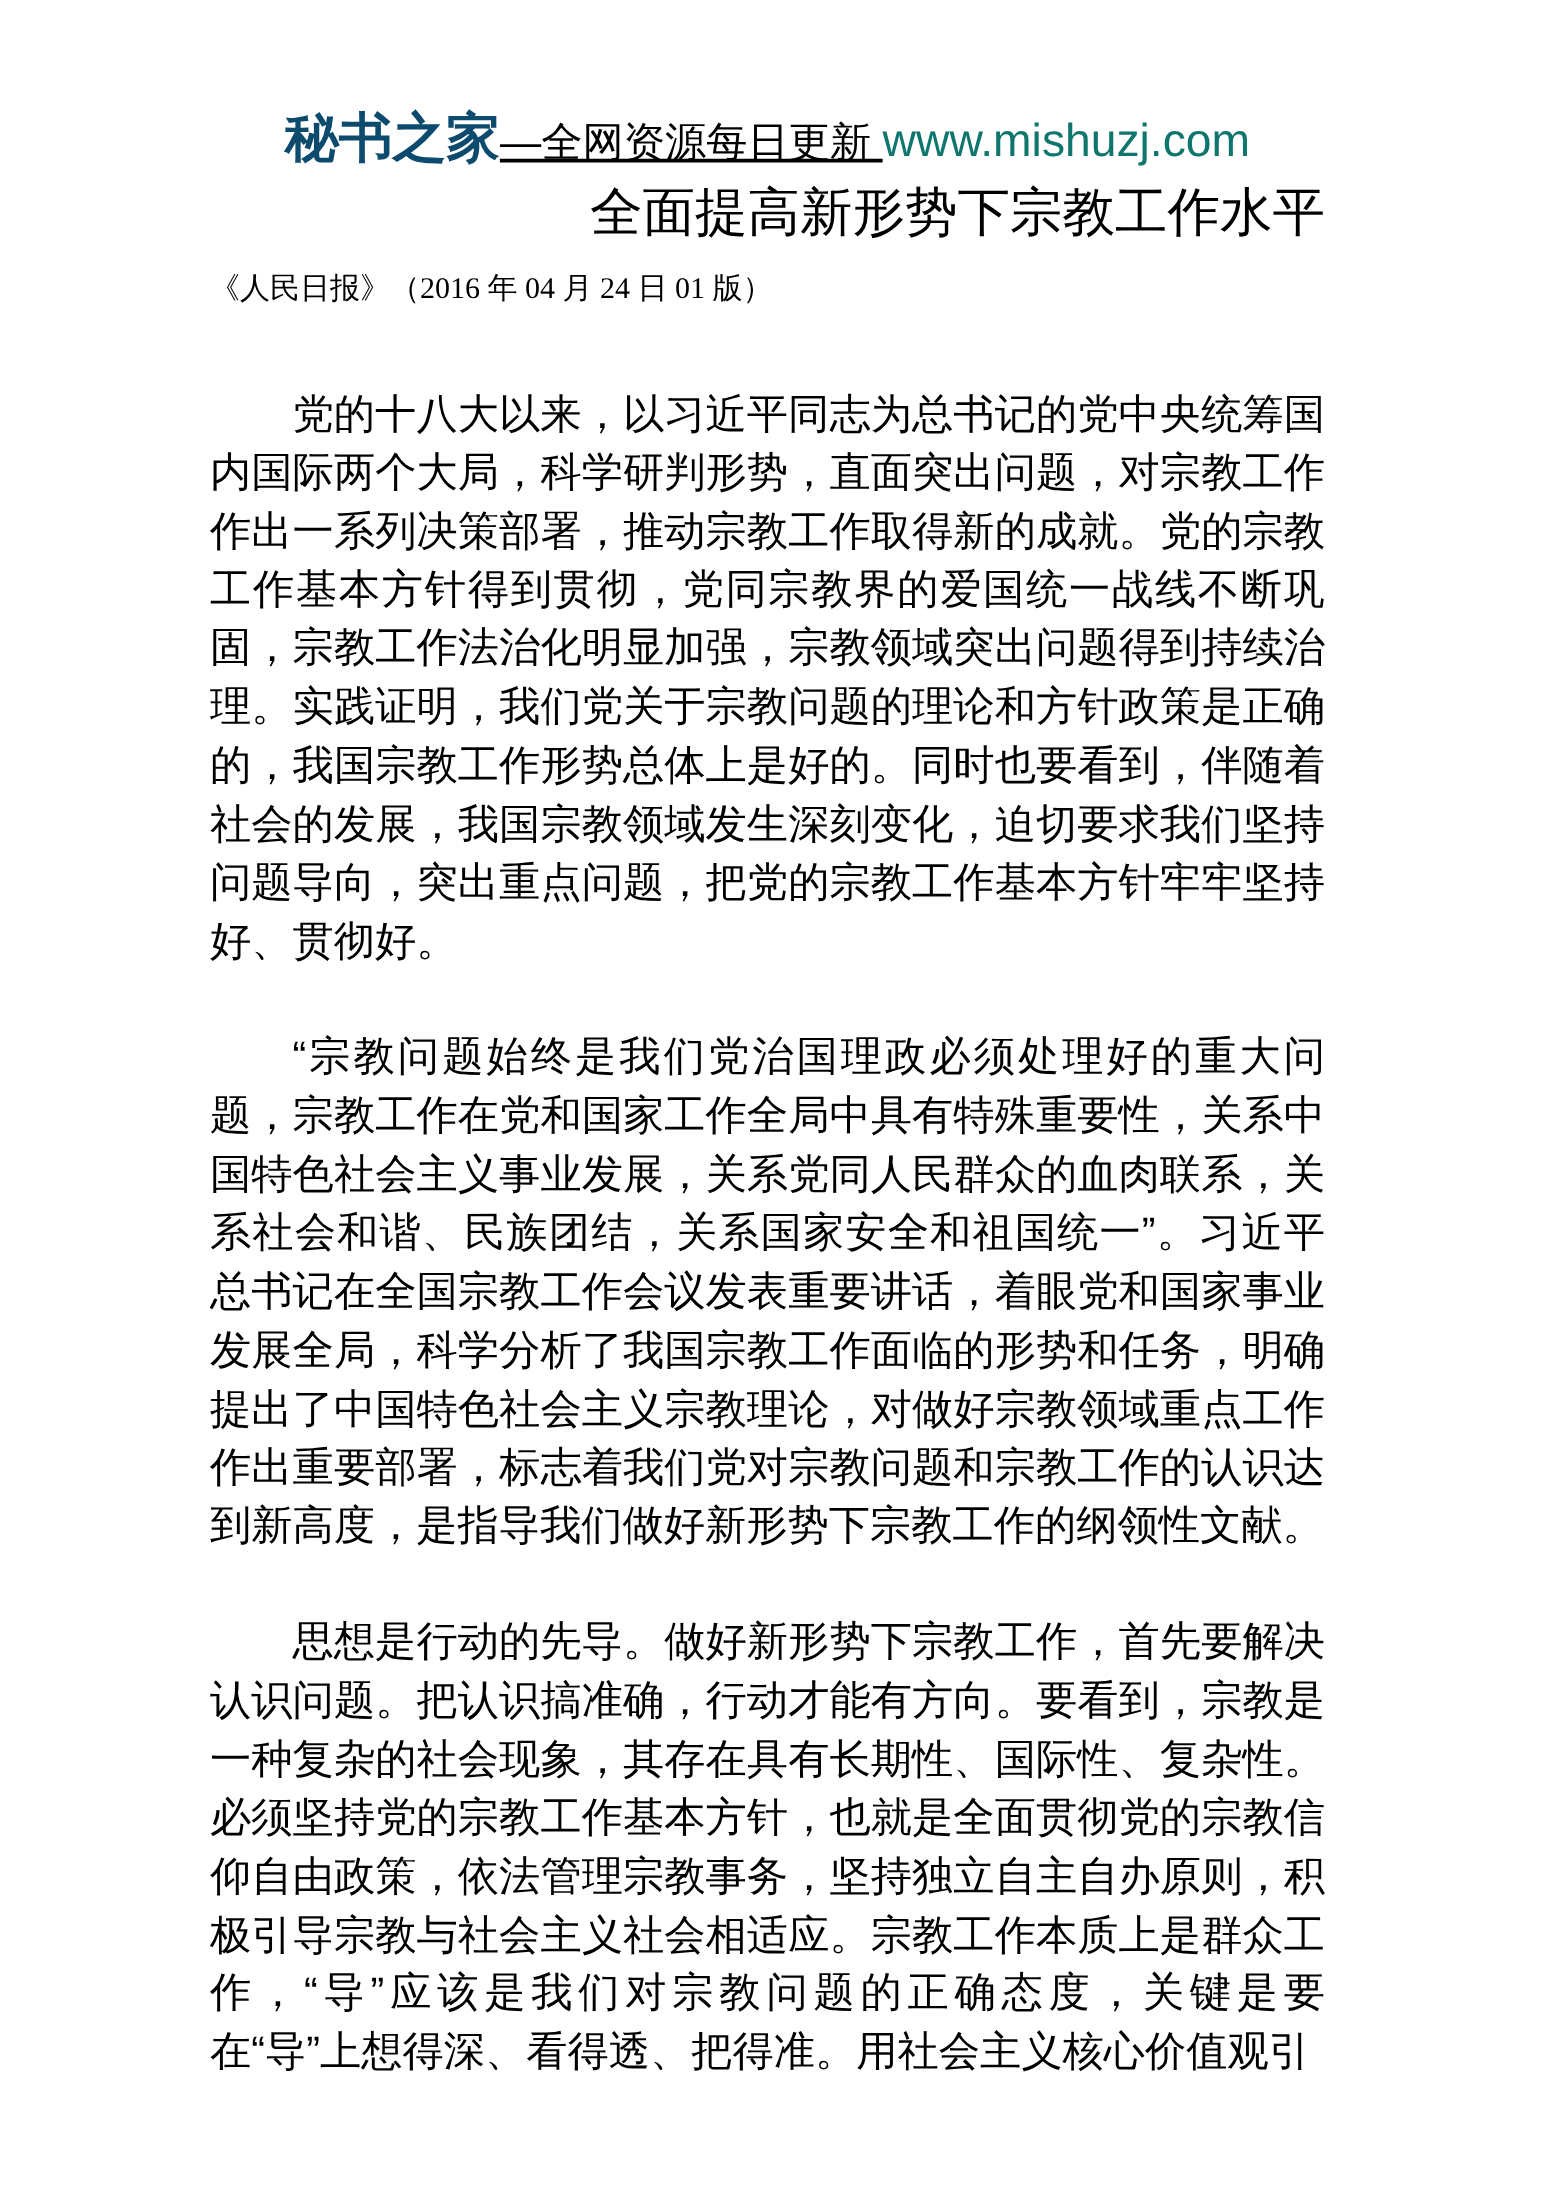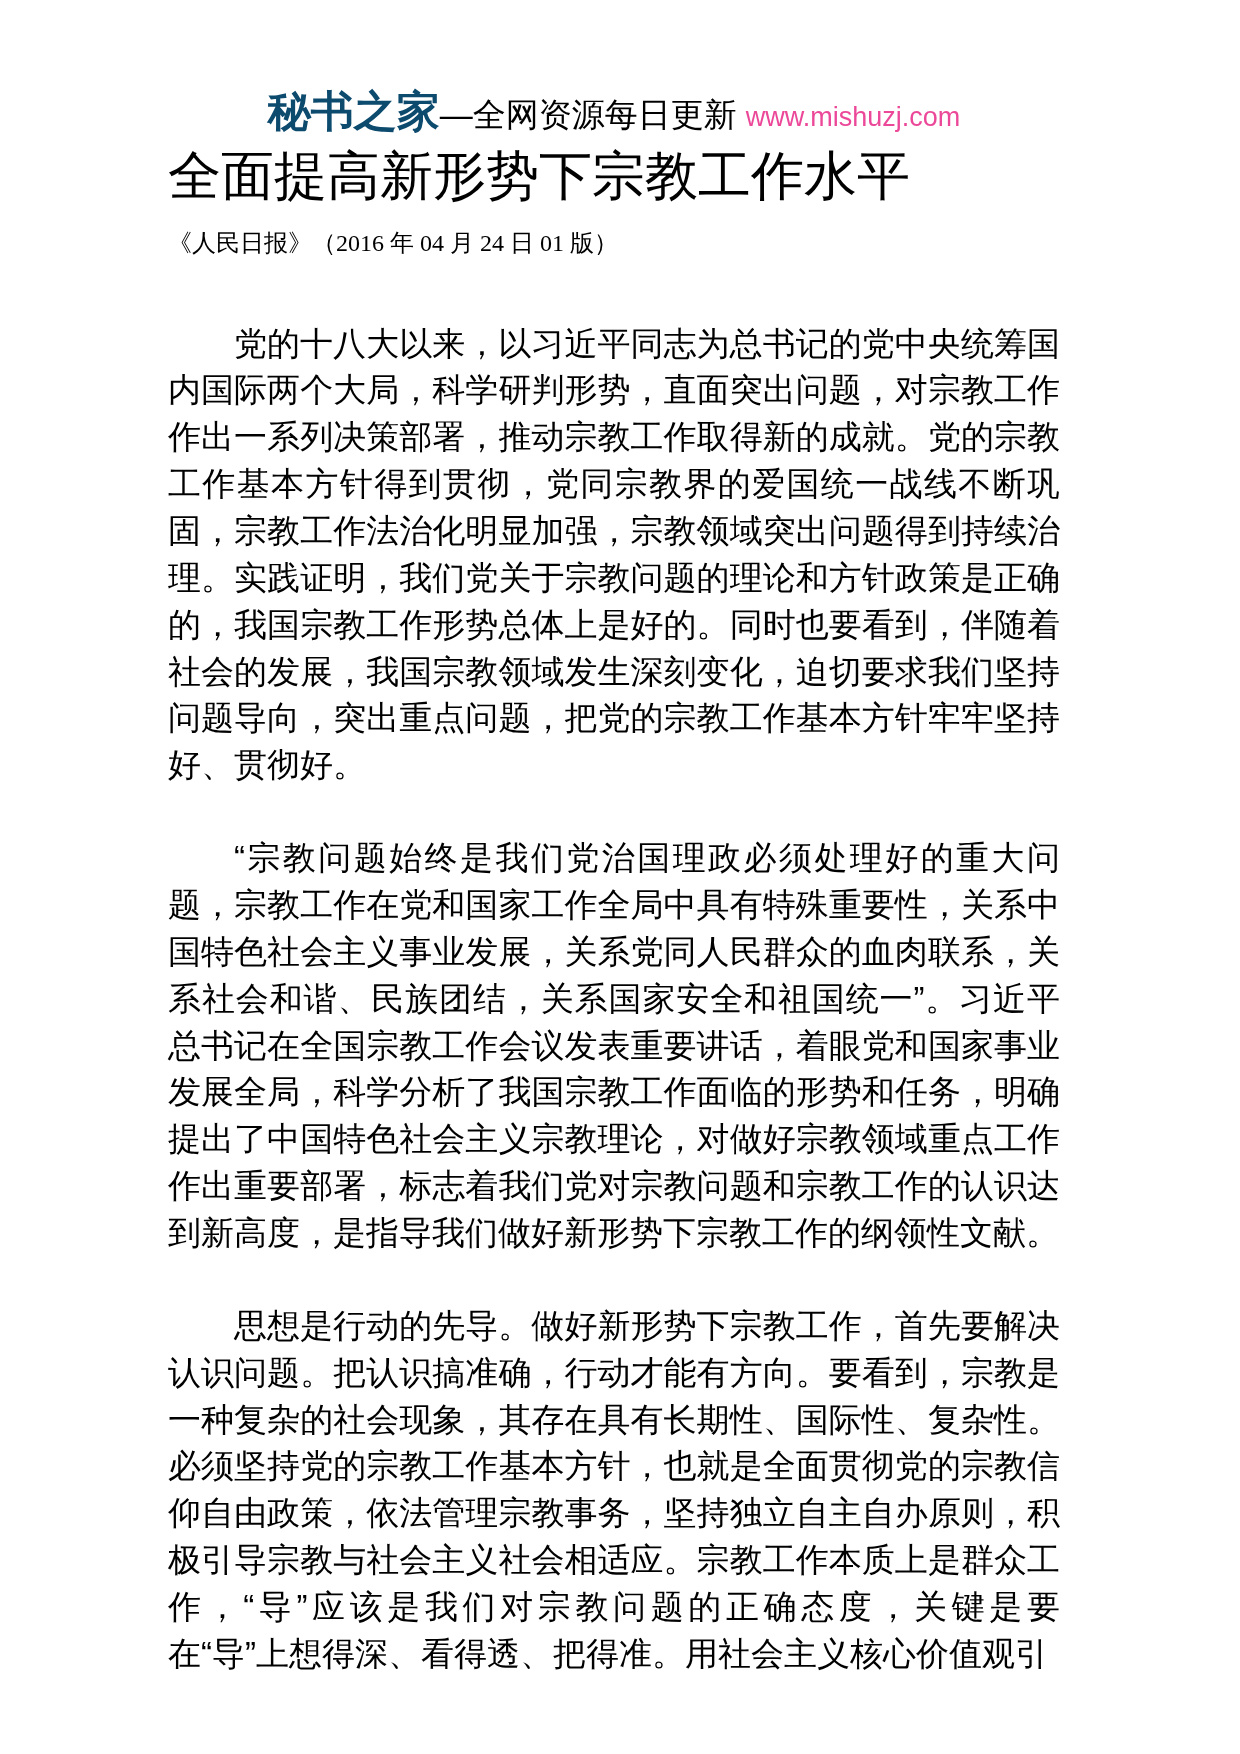--- a/index.html
+++ b/index.html
@@ -28,28 +28,29 @@
     margin: 0 0 6px 0;
   }
   .doc-header .brand {
     color: #0c4a6e;
     font-weight: bold;
     font-size: 43px;
   }
   .doc-header .tagline {
     color: #000000;
     font-size: 33px;
+    text-decoration: underline;
   }
   .doc-header .url {
-    color: #ec4899;
-    font-size: 27px;
+    color: #0f766e;
+    font-size: 37px;
   }
   .doc-title {
-    text-align: left;
-    font-size: 53px;
+    text-align: right;
+    font-size: 42px;
     font-weight: normal;
     margin: 8px 0 0 0;
     line-height: 1.15;
   }
   .byline {
     text-align: center;
     font-family: "Liberation Serif", serif;
     font-size: 22px;
     margin-top: 30px;
   }

